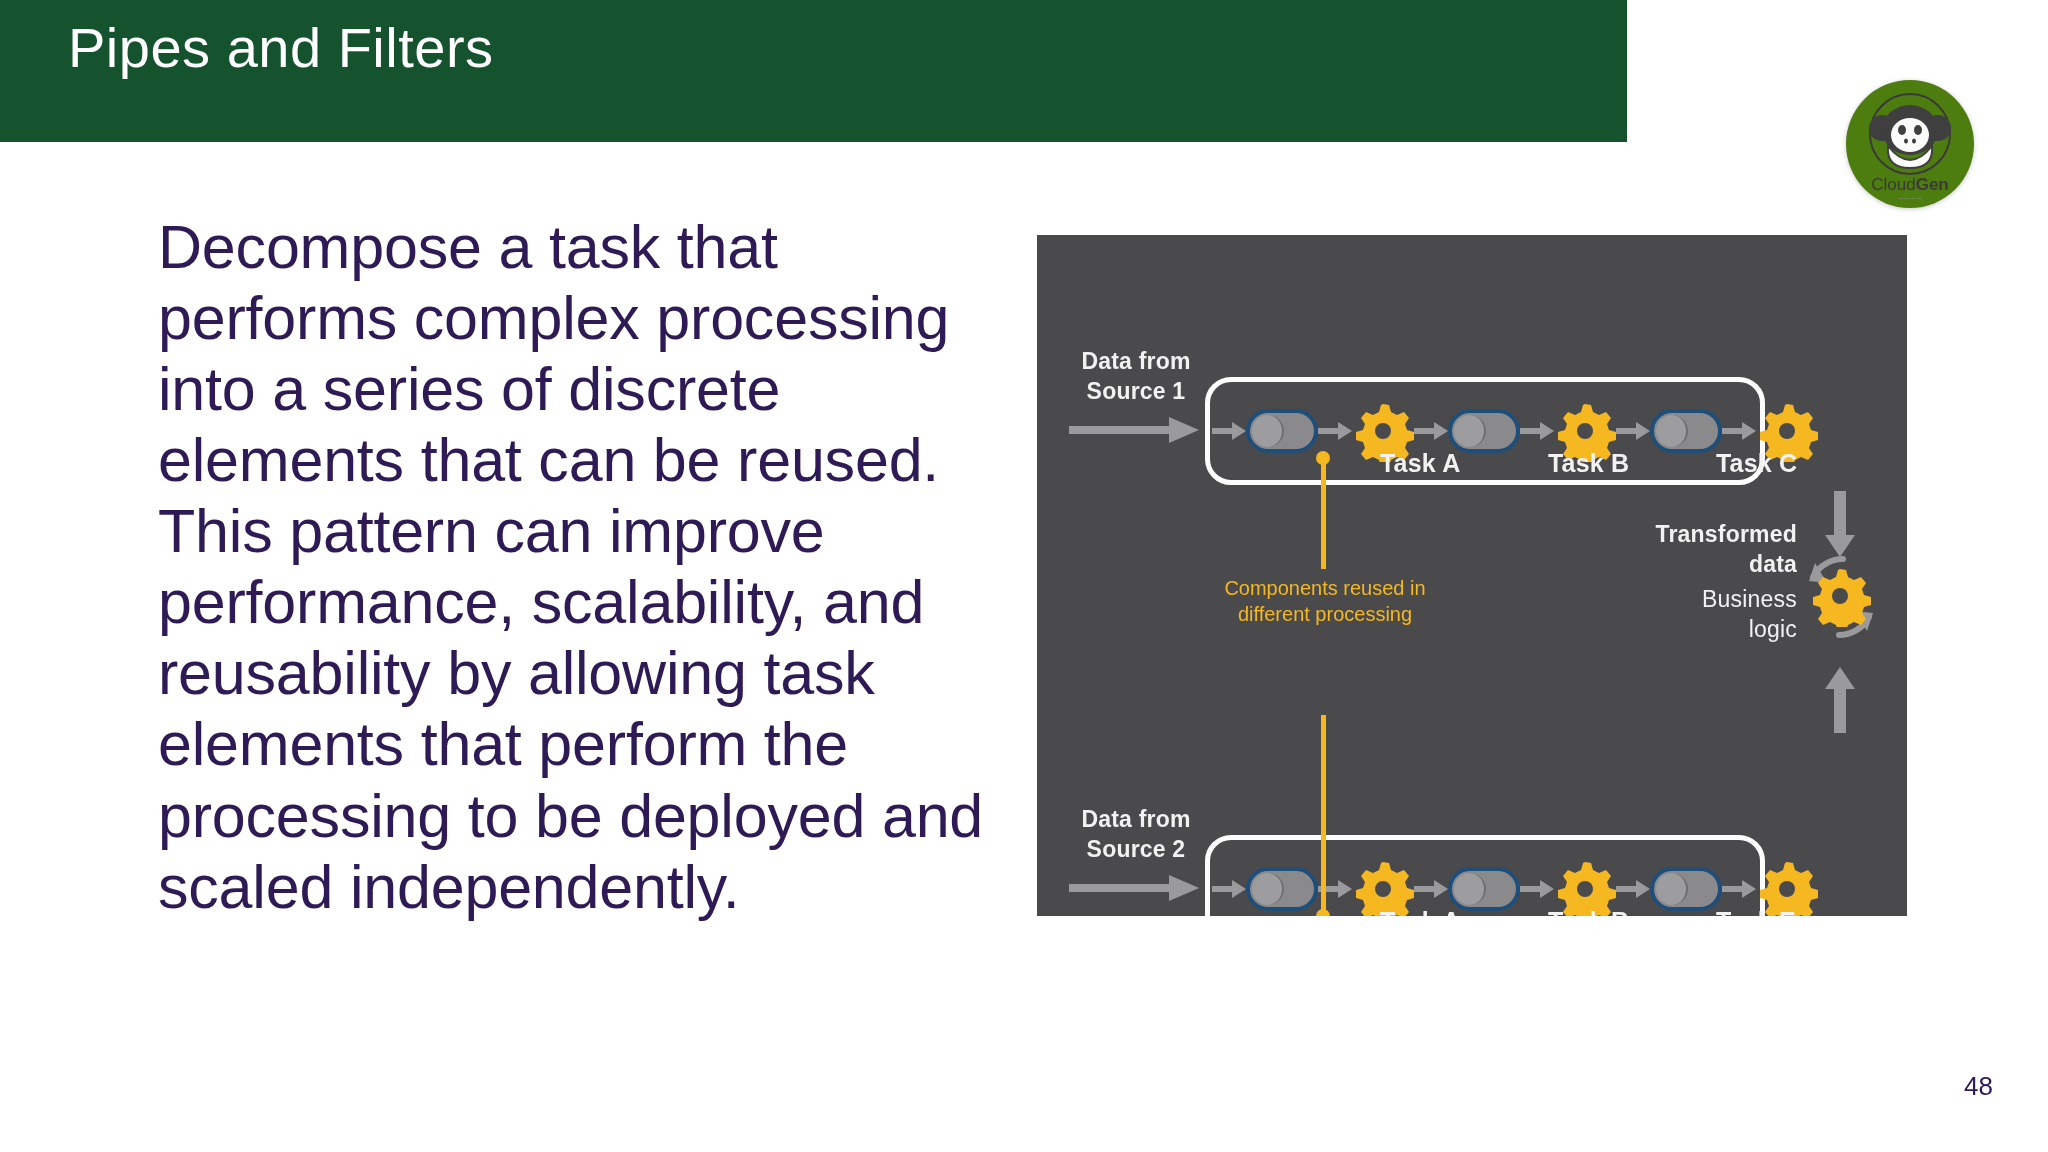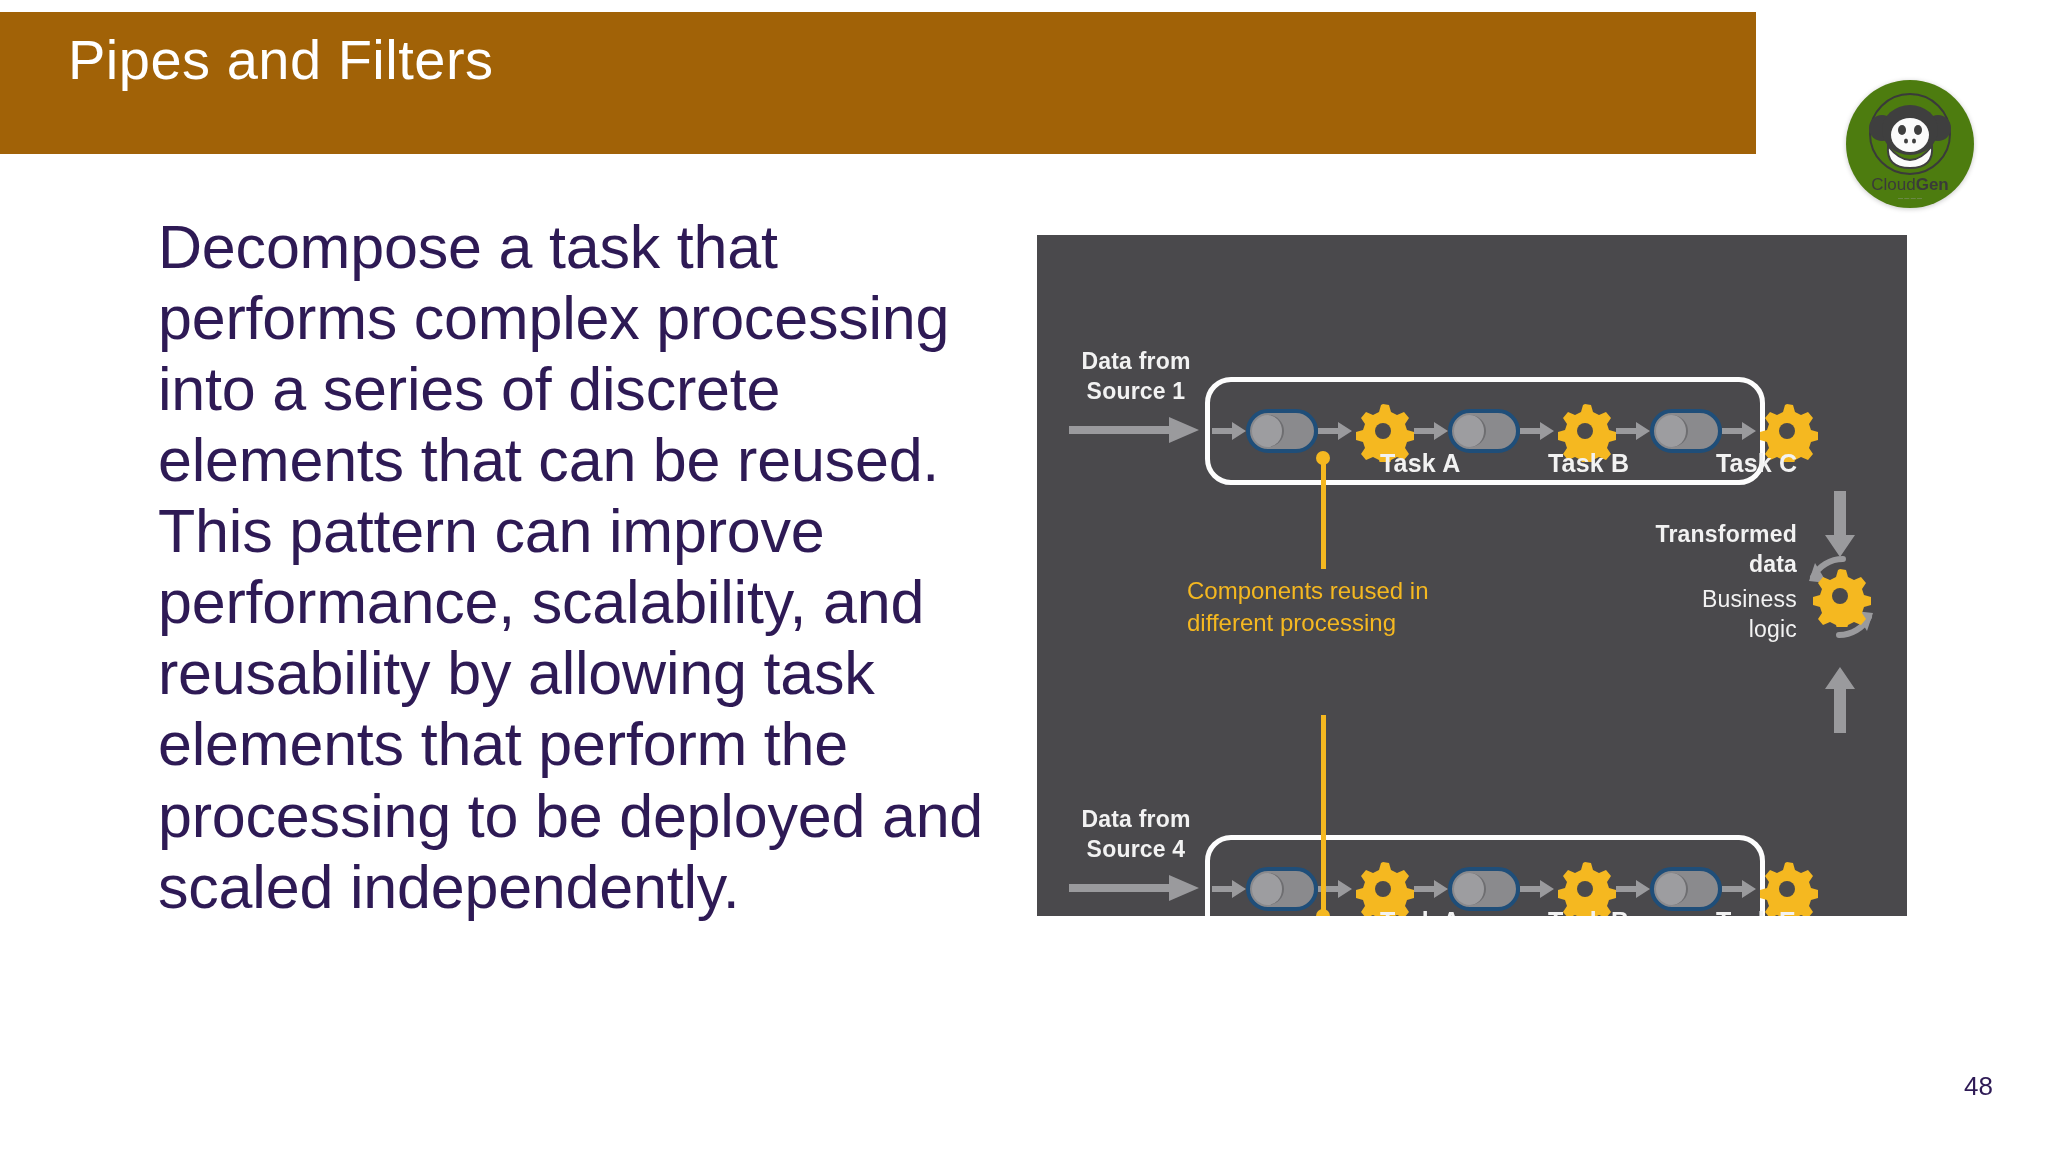--- a/index.html
+++ b/index.html
@@ -16,24 +16,23 @@
     position: relative;
     width: 2048px;
     height: 1152px;
     background: #ffffff;
   }
 
   
   .header-bar {
     position: absolute;
     left: 0; top: 0;
-    width: 1756px;
+    width: 1627px;
     height: 142px;
-    background: #a16207;
-    margin-top: 12px;
+    background: #14532d;
   }
   .slide-title {
     position: absolute;
     left: 68px;
     top: 16px;
     font-size: 56px;
     font-weight: 400;
     color: #ffffff;
     letter-spacing: 0.5px;
     line-height: 1.15;
@@ -200,23 +199,23 @@
     left: 279px;
   }
   .reuse-dot.d1 { top: 216px; }
   .reuse-dot.d2 { top: 674px; }
 
   .reuse-caption {
     position: absolute;
     left: 150px;
     top: 340px;
     width: 276px;
-    text-align: left;
+    text-align: center;
     color: #f5b820;
-    font-size: 24px;
+    font-size: 20px;
     line-height: 1.32;
     font-weight: 400;
   }
 
   
   .transformed-label {
     position: absolute;
     color: #f2f2f2;
     font-size: 23px;
     font-weight: 700;
@@ -308,21 +307,21 @@
       <div class="source-label s1">
         <div>Data from</div>
         <div>Source 1</div>
       </div>
       <svg class="big-arrow a1" viewBox="0 0 130 30">
         <path d="M0 11 h100 v-9 l30 13 l-30 13 v-9 h-100 z" fill="#9a9a9d"></path>
       </svg>
 
       <div class="source-label s2">
         <div>Data from</div>
-        <div>Source 4</div>
+        <div>Source 2</div>
       </div>
       <svg class="big-arrow a2" viewBox="0 0 130 30">
         <path d="M0 11 h100 v-9 l30 13 l-30 13 v-9 h-100 z" fill="#9a9a9d"></path>
       </svg>
 
       <div class="pipeline-box top"></div>
       <div class="pipeline-box bottom"></div>
 
       <div class="stage-row top">
         <svg class="mini-arrow" viewBox="0 0 34 20">

